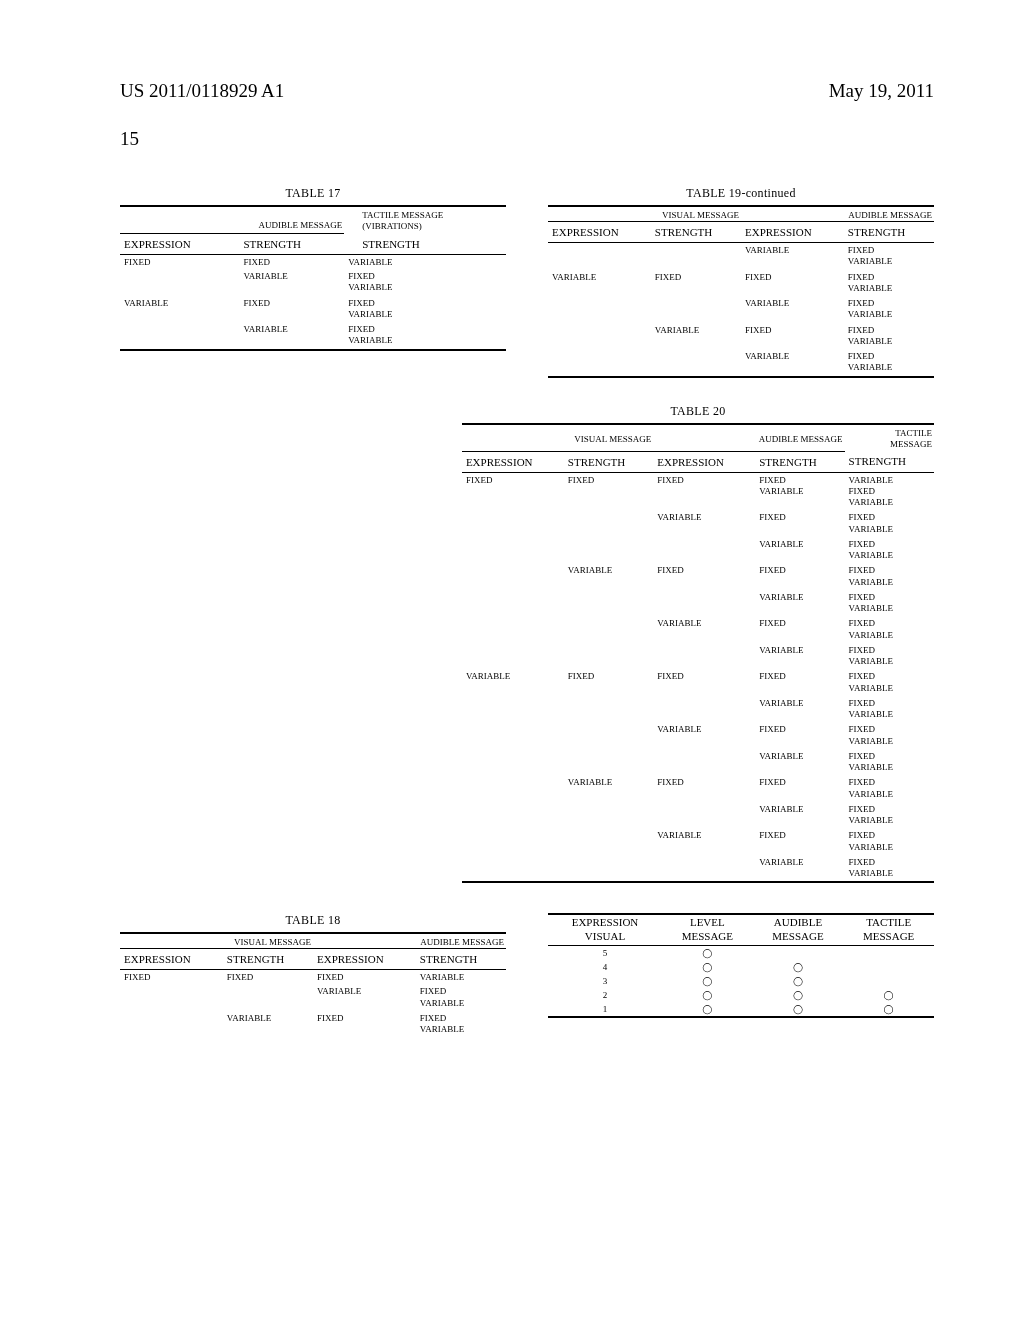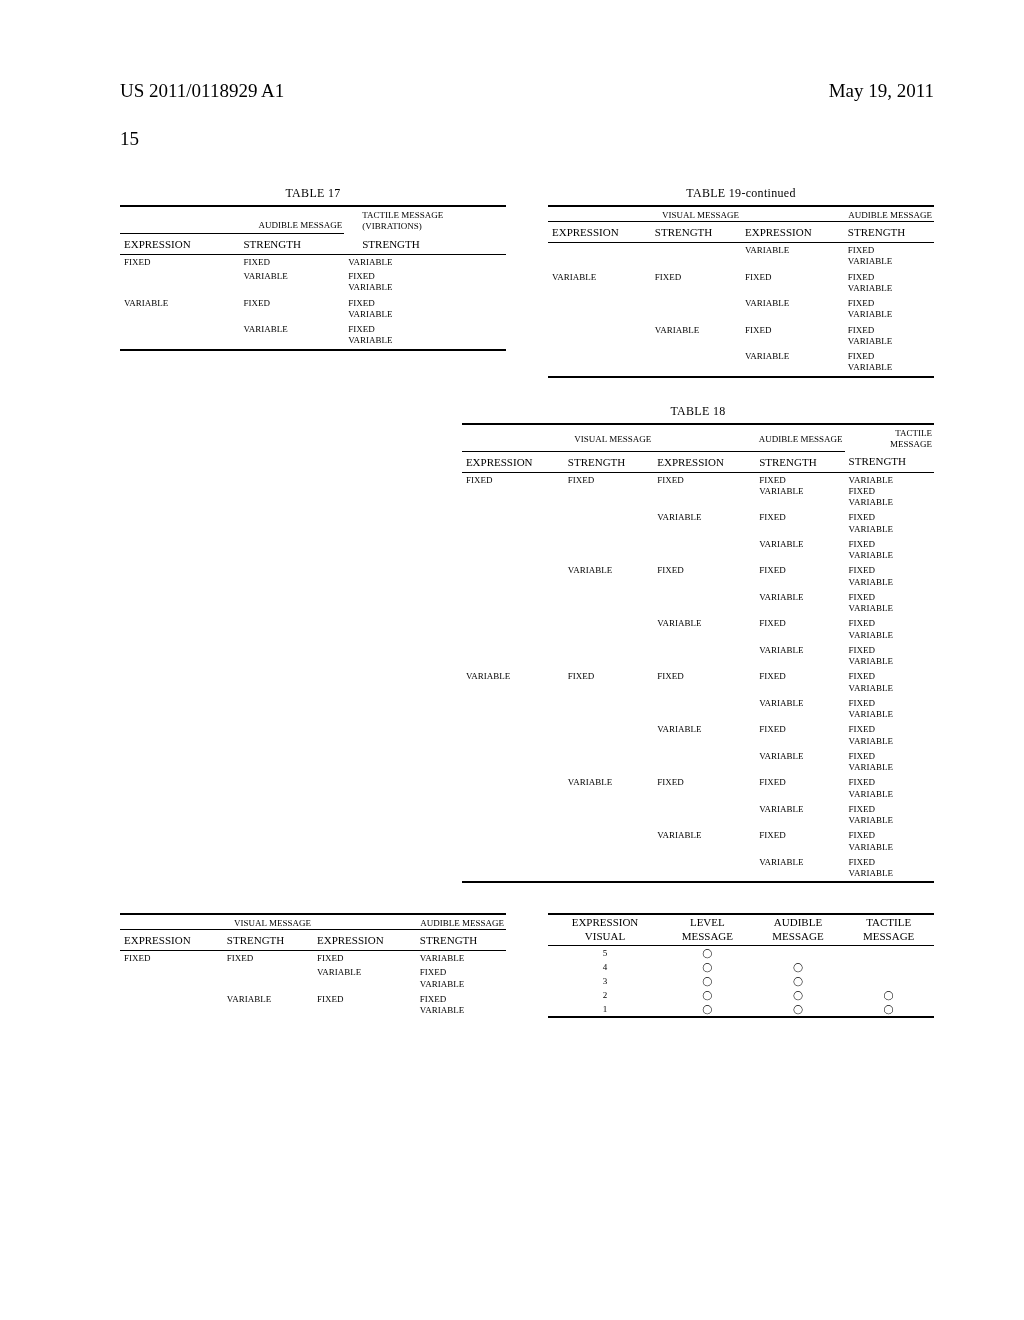--- a/index.html
+++ b/index.html
@@ -170,21 +170,21 @@
               <td>VARIABLE</td>
               <td><span class="stack"><span>FIXED</span><span>VARIABLE</span></span></td>
             </tr>
           </tbody>
       </table>
     </div>
   </div>
 
   <div style="display:flex; justify-content:flex-end; margin-top:8px;">
     <div style="width:58%;">
-      <div class="tbl-title">TABLE 18</div>
+      <div class="tbl-title">TABLE 20</div>
       <table class="tbl">
         <thead>
           <tr class="thick-rule grp-header">
             <td colspan="2">VISUAL MESSAGE</td>
             <td colspan="2">AUDIBLE MESSAGE</td>
             <td style="border-bottom:none;"><span class="stack"><span>TACTILE</span><span>MESSAGE</span></span></td>
           </tr>
           <tr class="sub-header">
             <td>EXPRESSION</td>
             <td>STRENGTH</td>
@@ -299,20 +299,21 @@
               <td>VARIABLE</td>
               <td><span class="stack"><span>FIXED</span><span>VARIABLE</span></span></td>
             </tr>
           </tbody>
       </table>
     </div>
   </div>
 
   <div class="columns" style="margin-top:12px;">
     <div class="col">
+      <div class="tbl-title">TABLE 18</div>
       <table class="tbl">
         <thead>
           <tr class="thick-rule grp-header">
             <td colspan="2">VISUAL MESSAGE</td>
             <td colspan="2">AUDIBLE MESSAGE</td>
           </tr>
           <tr class="sub-header">
             <td>EXPRESSION</td>
             <td>STRENGTH</td>
             <td>EXPRESSION</td>

